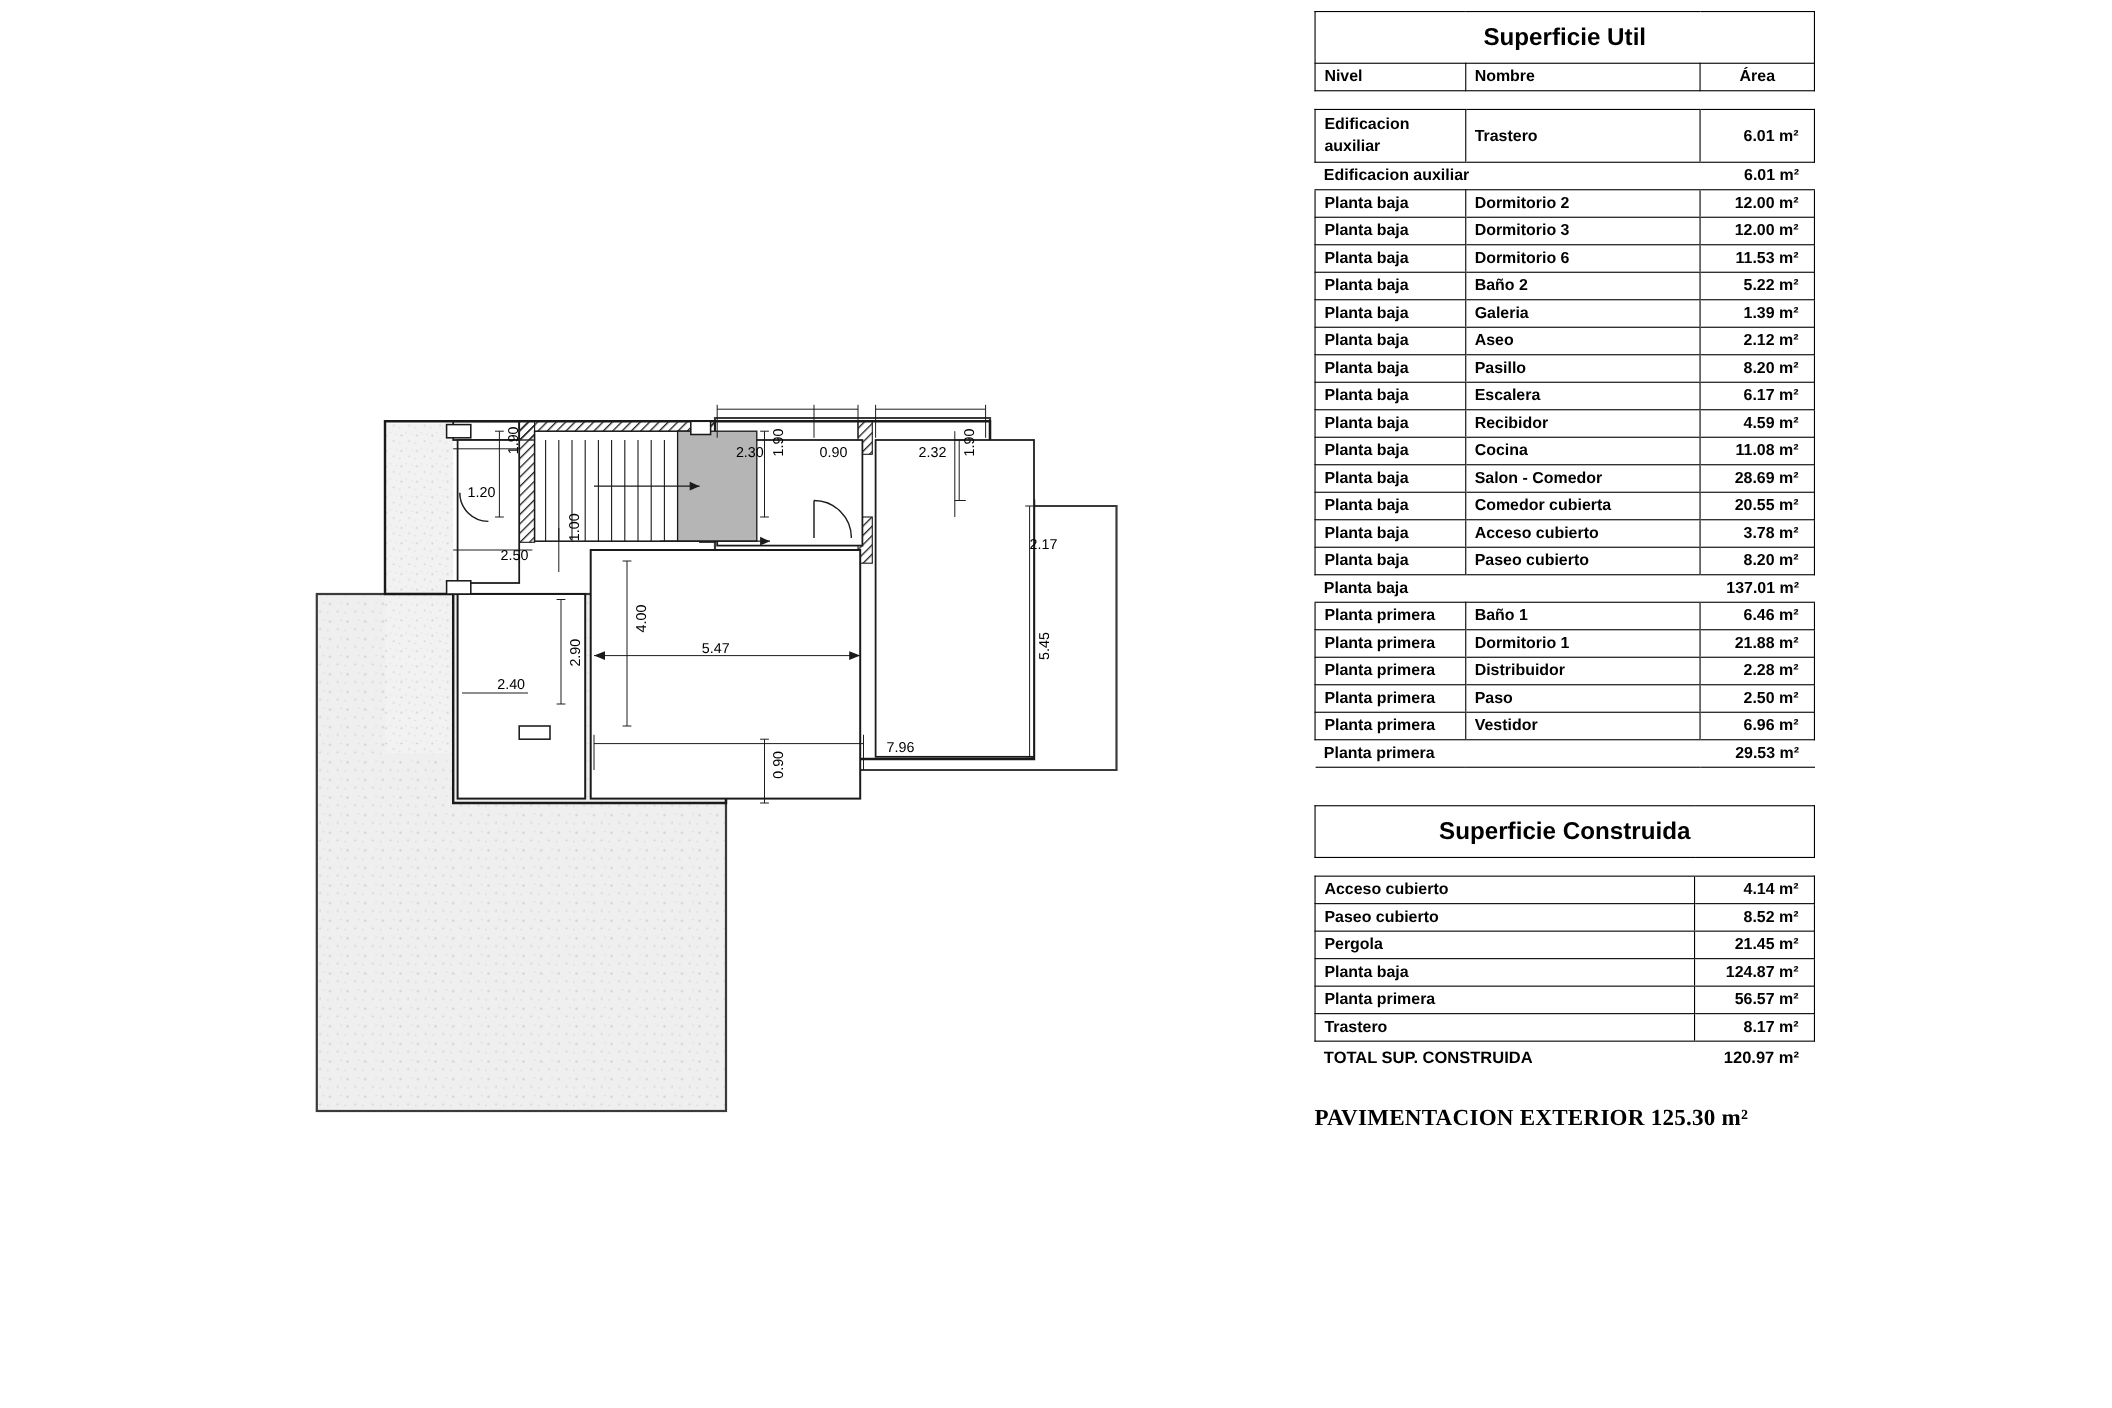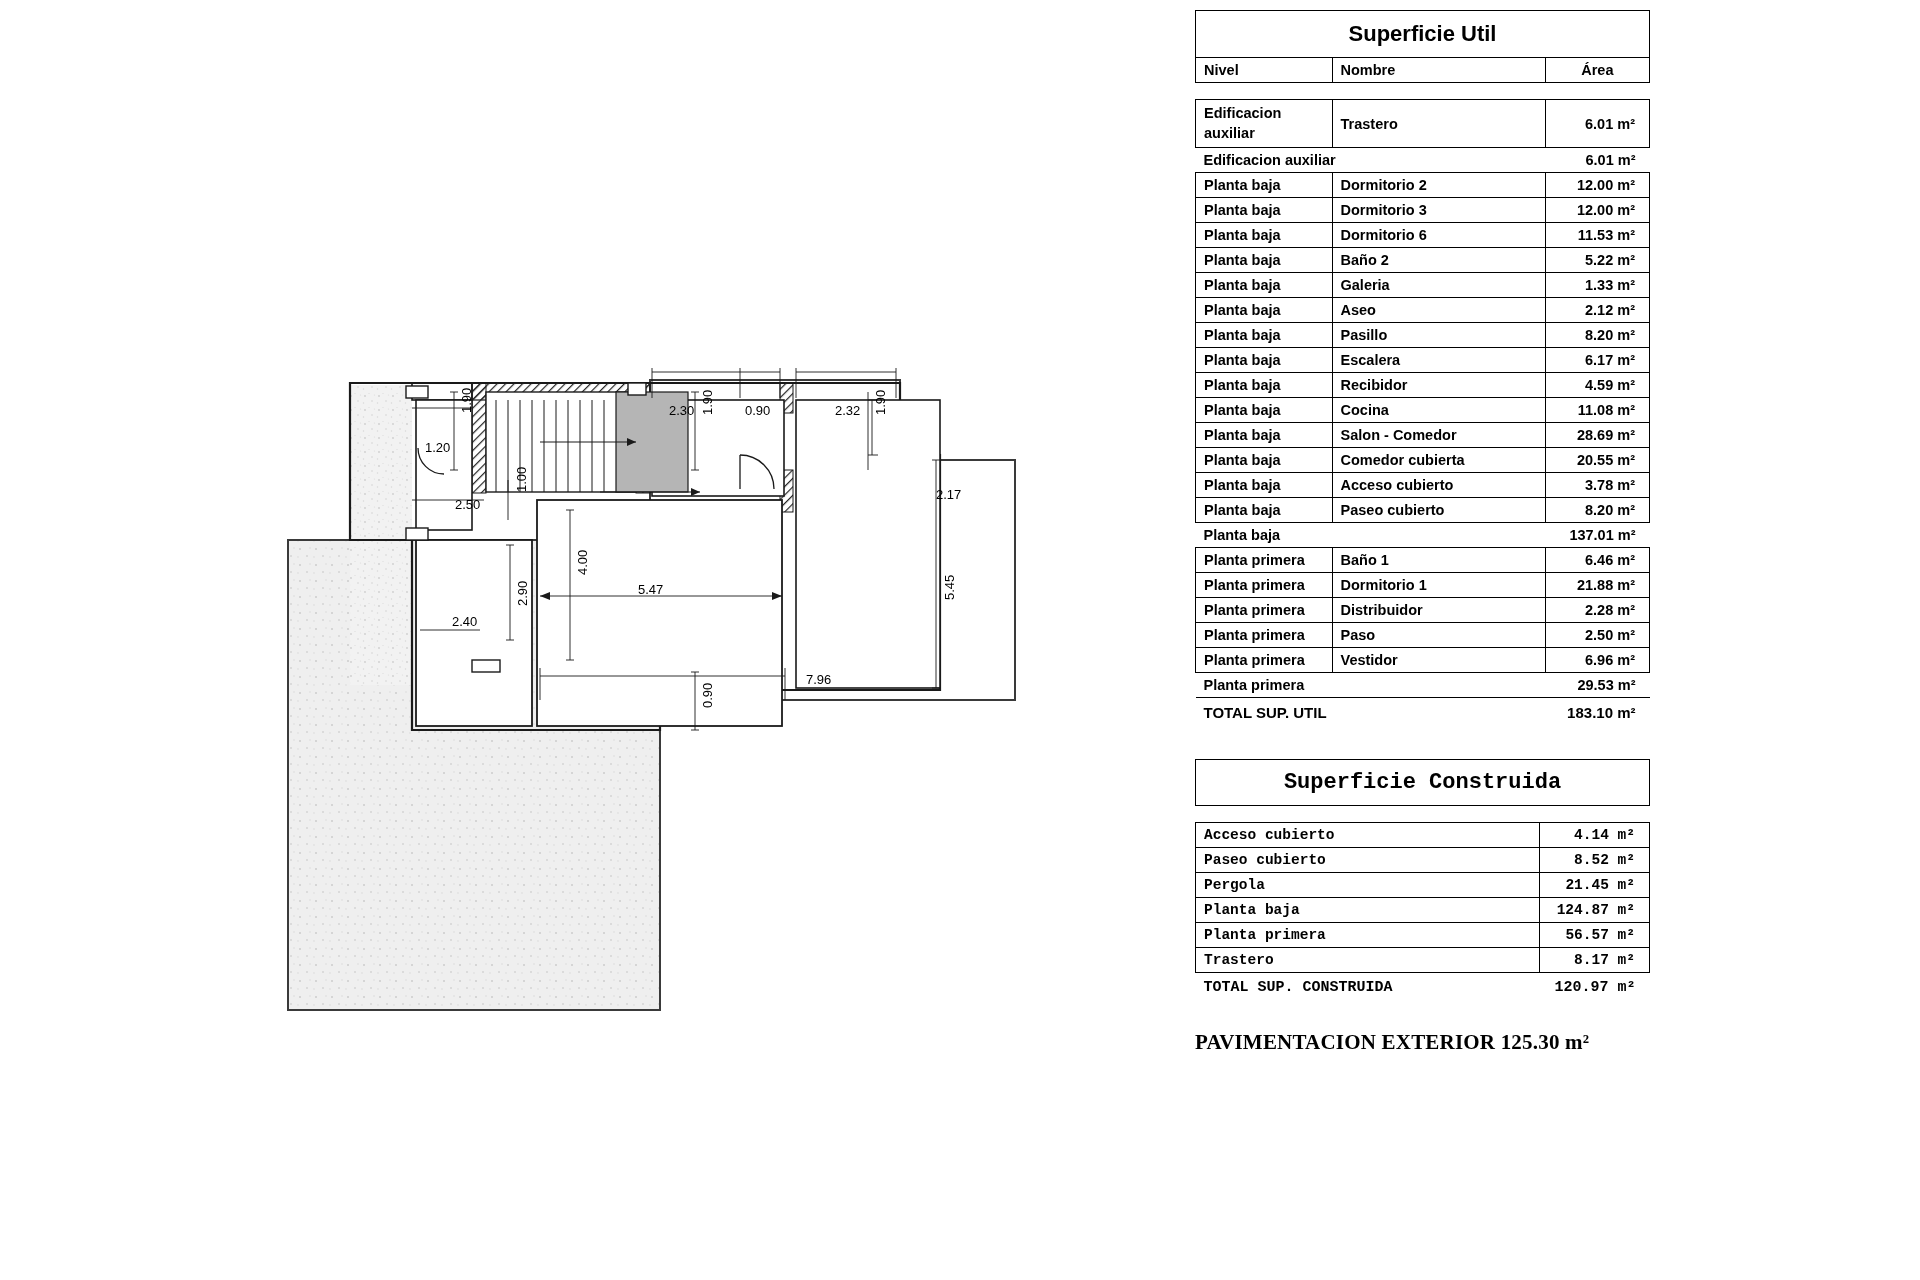--- a/index.html
+++ b/index.html
@@ -108,21 +108,21 @@
 
   .grand td {
     border: none;
     font-weight: bold;
     font-size: 15px;
     padding-top: 6px !important;
   }
   .grand td.c-area { text-align: right; padding-right: 14px !important; }
 
   
-  .tbl2 { margin-top: 34px; font-family: Liberation Mono, monospace; }
+  .tbl2 { margin-top: 34px; }
   .tbl2 .c-com {
     width: 362px;
     border-left: 1px solid #000;
     font-weight: bold;
   }
   .tbl2 .hdr td.c-com { text-align: center; font-weight: normal; }
   .tbl2 .hdr td.c-area2 { text-align: center; font-weight: bold; }
   .tbl2 .c-area2 {
     width: 92px;
     border-left: 1px solid #000;
@@ -368,21 +368,21 @@
         <td class="c-area">11.53 m²</td>
       </tr>
       <tr class="row">
         <td class="c-nivel">Planta baja</td>
         <td class="c-nombre">Baño 2</td>
         <td class="c-area">5.22 m²</td>
       </tr>
       <tr class="row">
         <td class="c-nivel">Planta baja</td>
         <td class="c-nombre">Galeria</td>
-        <td class="c-area">1.33 m²</td>
+        <td class="c-area">1.39 m²</td>
       </tr>
       <tr class="row">
         <td class="c-nivel">Planta baja</td>
         <td class="c-nombre">Aseo</td>
         <td class="c-area">2.12 m²</td>
       </tr>
       <tr class="row">
         <td class="c-nivel">Planta baja</td>
         <td class="c-nombre">Pasillo</td>
         <td class="c-area">8.20 m²</td>
@@ -450,24 +450,20 @@
       <tr class="row">
         <td class="c-nivel">Planta primera</td>
         <td class="c-nombre">Vestidor</td>
         <td class="c-area">6.96 m²</td>
       </tr>
       <tr class="subtotal">
         <td class="c-label" colspan="2">Planta primera</td>
         <td class="c-area">29.53 m²</td>
       </tr>
 
-      <tr class="grand">
-        <td colspan="2">TOTAL SUP. UTIL</td>
-        <td class="c-area">183.10 m²</td>
-      </tr>
     </tbody>
   </table>
 
   <table class="sup tbl2">
     <tbody>
       <tr>
         <td class="tbl-title" colspan="2">Superficie Construida</td>
       </tr>
       <tr class="spacer">
           <td colspan="2"></td>

